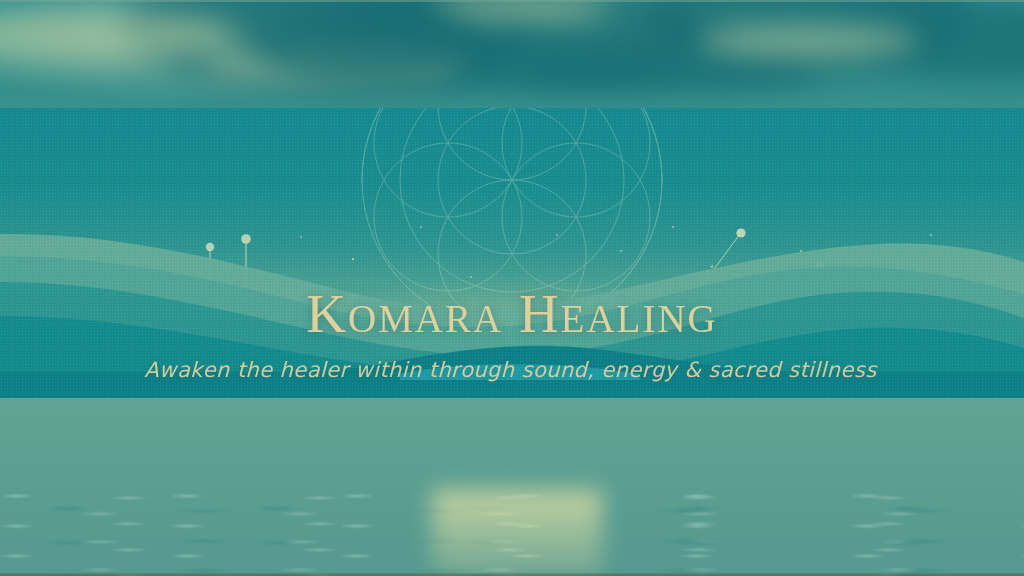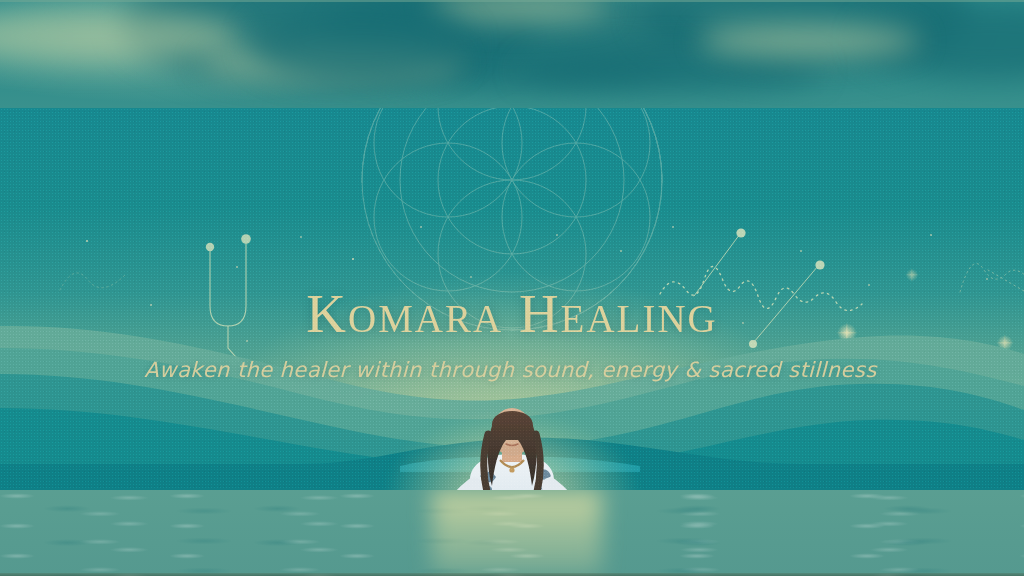--- a/index.html
+++ b/index.html
@@ -20,21 +20,21 @@
   .cl-dark{background:rgba(24,110,116,.75);}
   .cl-light{background:rgba(186,205,162,.55);}
 
   .outer-sea{
     position:absolute;left:0;top:300px;width:1024px;height:276px;
     background:linear-gradient(180deg,#61a596 0%,#5fa394 40%,#55998f 100%);
   }
 
   
   #banner{
-    position:absolute;left:0;top:108px;width:1024px;height:382px;overflow:hidden;
+    position:absolute;left:0;top:108px;width:1024px;height:290px;overflow:hidden;
     background:
       radial-gradient(ellipse 420px 230px at 512px 330px, rgba(232,224,160,.55), rgba(232,224,160,0) 72%),
       linear-gradient(180deg,#17888f 0%,#1a8b8d 26%,#2f9490 48%,#56a391 68%,#74b096 84%,#86b89c 100%);
   }
   
   #banner .grain{
     position:absolute;inset:0;opacity:.16;mix-blend-mode:overlay;
     background-image:
       radial-gradient(rgba(255,255,255,.9) .6px, transparent .7px),
       radial-gradient(rgba(0,0,0,.5) .6px, transparent .7px);

